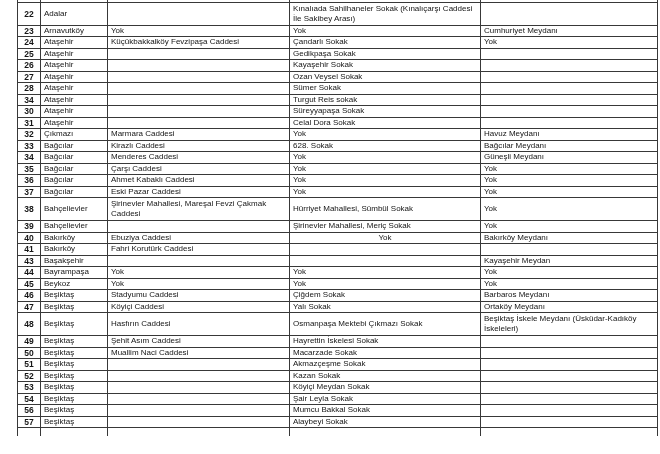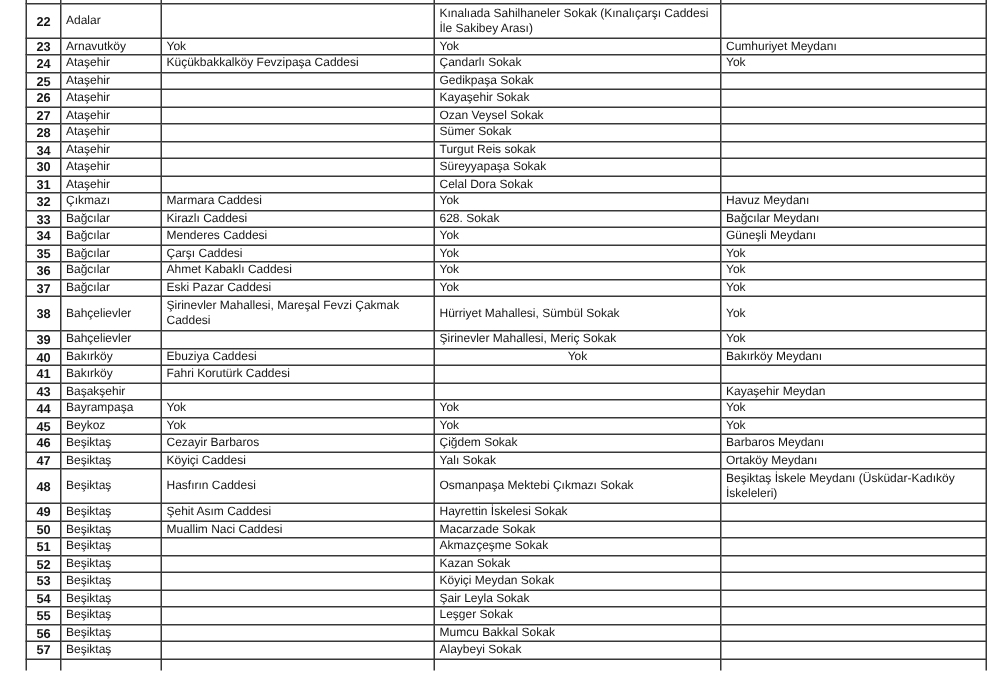--- a/index.html
+++ b/index.html
@@ -210,21 +210,21 @@
         <tr class="single">
           <td class="no">45</td>
           <td class="district">Beykoz</td>
           <td class="cadde">Yok</td>
           <td class="sokak">Yok</td>
           <td class="meydan">Yok</td>
         </tr>
         <tr class="single">
           <td class="no">46</td>
           <td class="district">Beşiktaş</td>
-          <td class="cadde">Cezayir Barbaros</td>
+          <td class="cadde">Stadyumu Caddesi</td>
           <td class="sokak">Çiğdem Sokak</td>
           <td class="meydan">Barbaros Meydanı</td>
         </tr>
         <tr class="single">
           <td class="no">47</td>
           <td class="district">Beşiktaş</td>
           <td class="cadde">Köyiçi Caddesi</td>
           <td class="sokak">Yalı Sokak</td>
           <td class="meydan">Ortaköy Meydanı</td>
         </tr>
@@ -268,27 +268,20 @@
           <td class="district">Beşiktaş</td>
           <td class="cadde"></td>
           <td class="sokak">Köyiçi Meydan Sokak</td>
           <td class="meydan"></td>
         </tr>
         <tr class="single">
           <td class="no">54</td>
           <td class="district">Beşiktaş</td>
           <td class="cadde"></td>
           <td class="sokak">Şair Leyla Sokak</td>
-          <td class="meydan"></td>
-        </tr>
-        <tr class="single">
-          <td class="no">55</td>
-          <td class="district">Beşiktaş</td>
-          <td class="cadde"></td>
-          <td class="sokak">Leşger Sokak</td>
           <td class="meydan"></td>
         </tr>
         <tr class="single">
           <td class="no">56</td>
           <td class="district">Beşiktaş</td>
           <td class="cadde"></td>
           <td class="sokak">Mumcu Bakkal Sokak</td>
           <td class="meydan"></td>
         </tr>
         <tr class="single">

